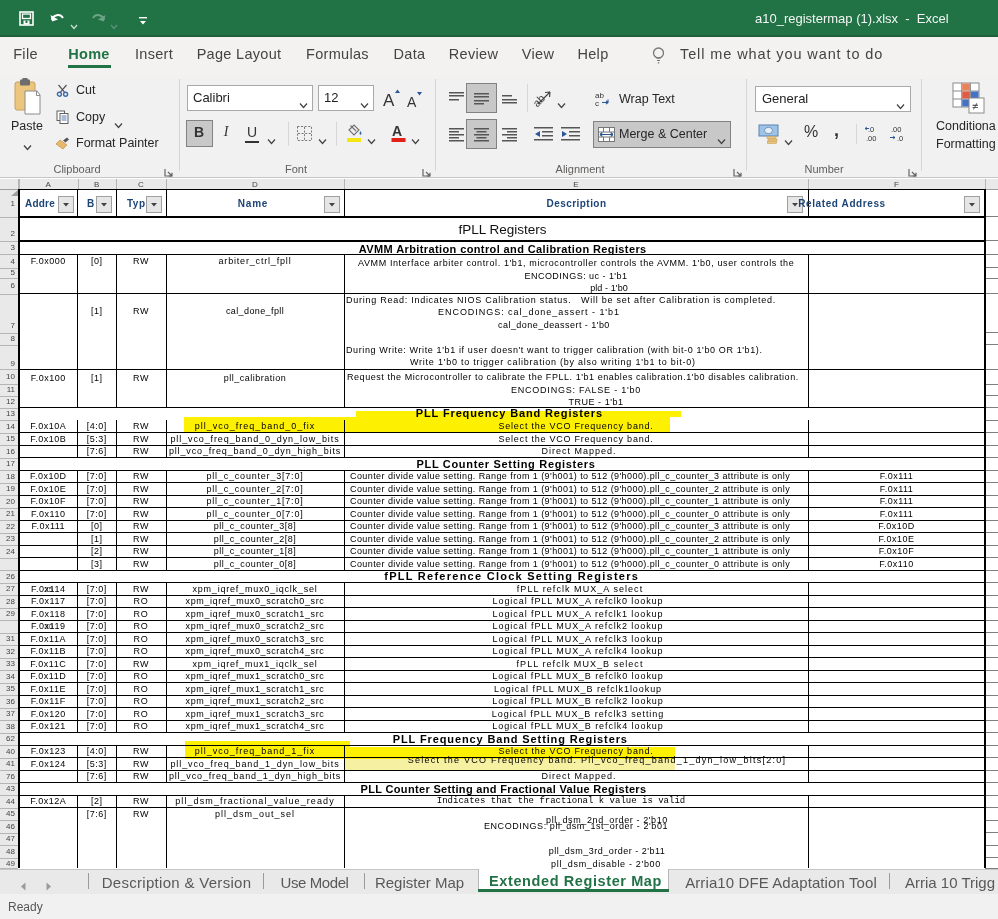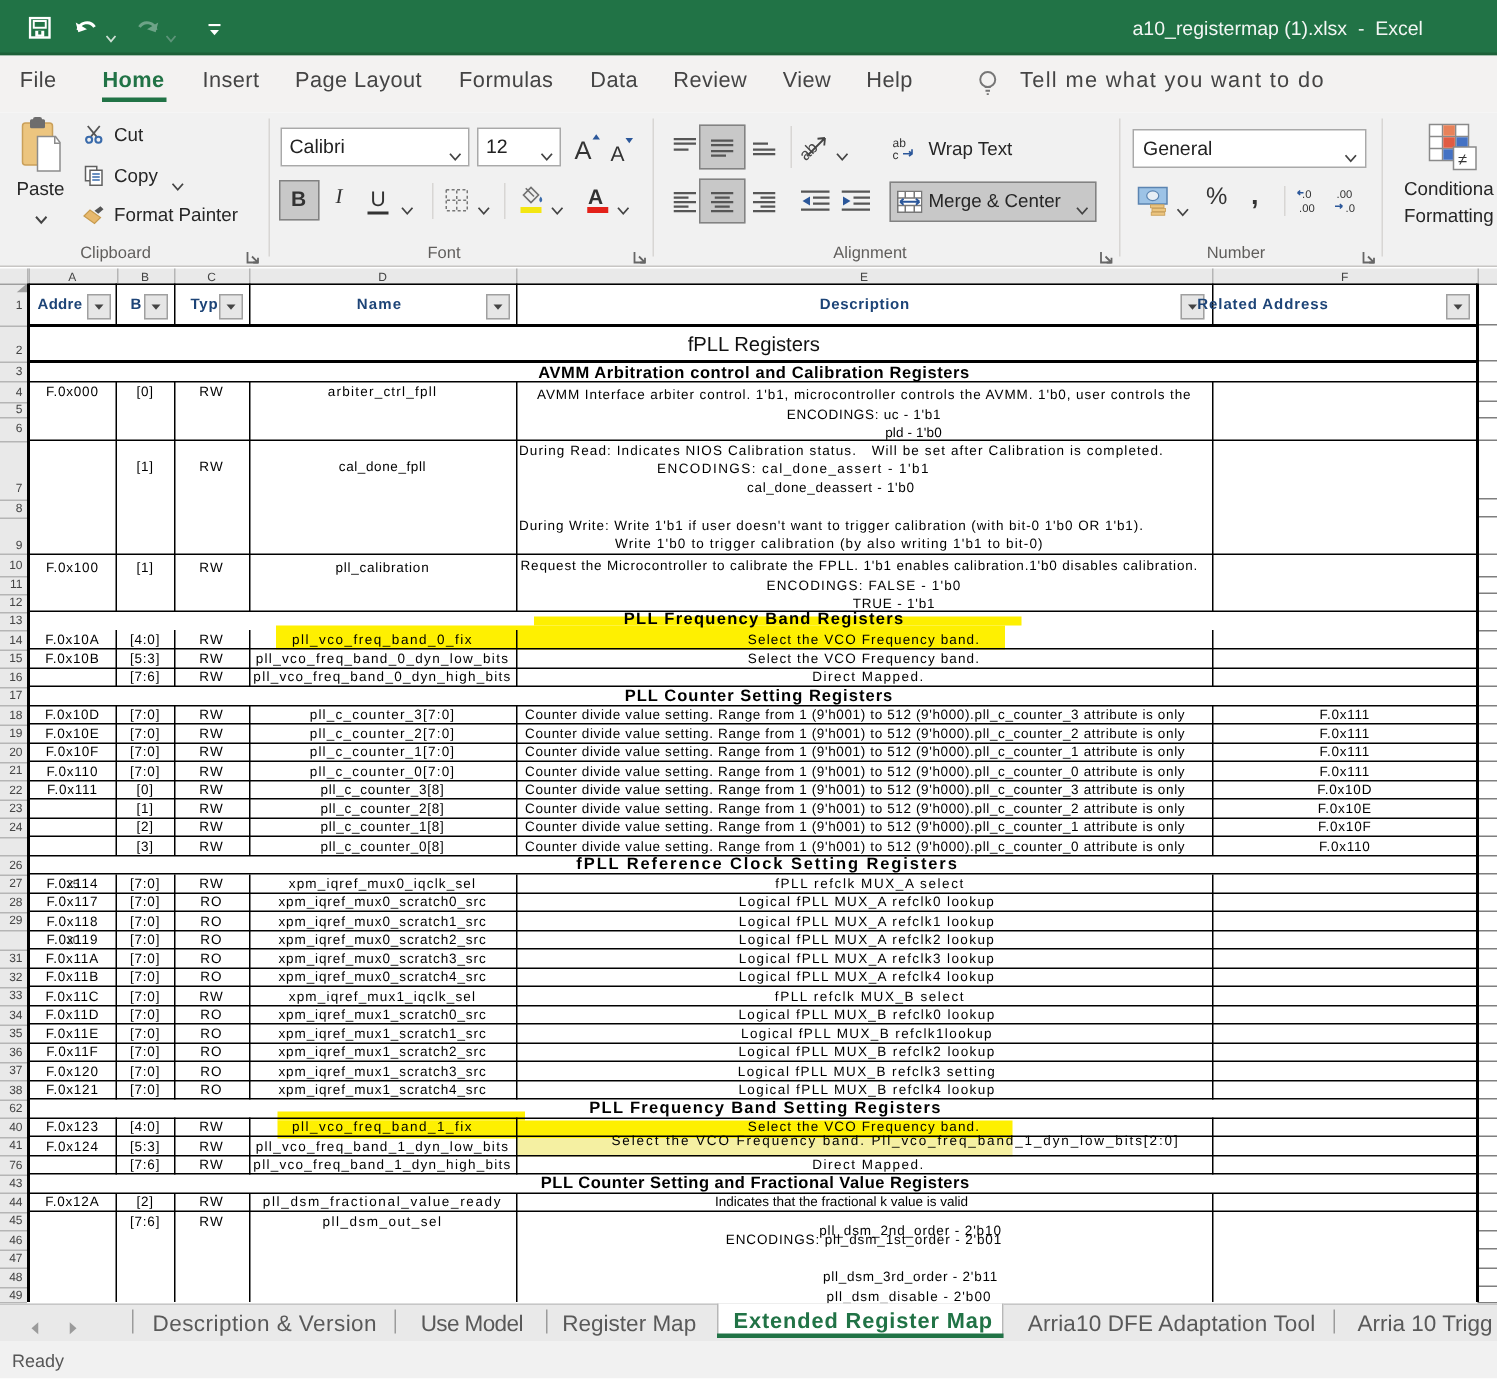--- a/index.html
+++ b/index.html
@@ -709,21 +709,21 @@
 <div class="d9" style="left:255.0px;top:757.75px;height:12px;letter-spacing:0.89px;"><span class="c">pll_vco_freq_band_1_dyn_low_bits</span></div>
 <div class="d9" style="left:597px;top:754px;height:12px;letter-spacing:1.25px;"><span class="c">Select the VCO Frequency band. Pll_vco_freq_band_1_dyn_low_bits[2:0]</span></div>
 <div class="d9" style="left:96.75px;top:770.25px;height:12px;letter-spacing:0.5px;"><span class="c">[7:6]</span></div>
 <div class="d9" style="left:141.0px;top:770.25px;height:12px;letter-spacing:0.7px;"><span class="c">RW</span></div>
 <div class="d9" style="left:255.0px;top:770.25px;height:12px;letter-spacing:0.85px;"><span class="c">pll_vco_freq_band_1_dyn_high_bits</span></div>
 <div class="d9" style="left:579px;top:770.25px;height:12px;letter-spacing:1.0px;"><span class="c">Direct Mapped.</span></div>
 <div class="d9" style="left:48.25px;top:795.25px;height:12px;letter-spacing:0.5px;"><span class="c">F.0x12A</span></div>
 <div class="d9" style="left:96.75px;top:795.25px;height:12px;letter-spacing:0.5px;"><span class="c">[2]</span></div>
 <div class="d9" style="left:141.0px;top:795.25px;height:12px;letter-spacing:0.7px;"><span class="c">RW</span></div>
 <div class="d9" style="left:255.0px;top:795.25px;height:12px;letter-spacing:1.1px;"><span class="c">pll_dsm_fractional_value_ready</span></div>
-<div class="d9" style="left:561px;top:795.25px;height:12px;"><span class="c">Indicates that the fractional k value is valid</span></div>
+<div class="d9" style="left:561px;top:795.25px;height:12px;font-family:Liberation Mono, monospace;"><span class="c">Indicates that the fractional k value is valid</span></div>
 <div class="d9" style="left:96.75px;top:807.75px;height:12px;letter-spacing:0.5px;"><span class="c">[7:6]</span></div>
 <div class="d9" style="left:141.0px;top:807.75px;height:12px;letter-spacing:0.7px;"><span class="c">RW</span></div>
 <div class="d9" style="left:255.0px;top:807.75px;height:12px;letter-spacing:1.0px;"><span class="c">pll_dsm_out_sel</span></div>
 <div class="d9" style="left:576px;top:820.25px;height:12px;letter-spacing:0.58px;"><span class="c">ENCODINGS: pll_dsm_1st_order - 2'b01</span></div>
 <div class="d9" style="left:607px;top:814px;height:12px;letter-spacing:0.6px;"><span class="c">pll_dsm_2nd_order - 2'b10</span></div>
 <div class="d9" style="left:607px;top:845.25px;height:12px;letter-spacing:0.5px;"><span class="c">pll_dsm_3rd_order - 2'b11</span></div>
 <div class="d9" style="left:606px;top:857.75px;height:12px;letter-spacing:0.68px;"><span class="c">pll_dsm_disable - 2'b00</span></div>
 <div style="left:0;top:869px;width:998px;height:25px;background:#e9e9e9;border-top:1px solid #c6c6c6;"></div>
 <div style="left:19px;top:877px;width:9px;height:9px;"><svg width="9" height="9">
       <path d="M6.5 0.5 L2 4.5 L6.5 8.5 Z" fill="#9b9b9b"></path>

